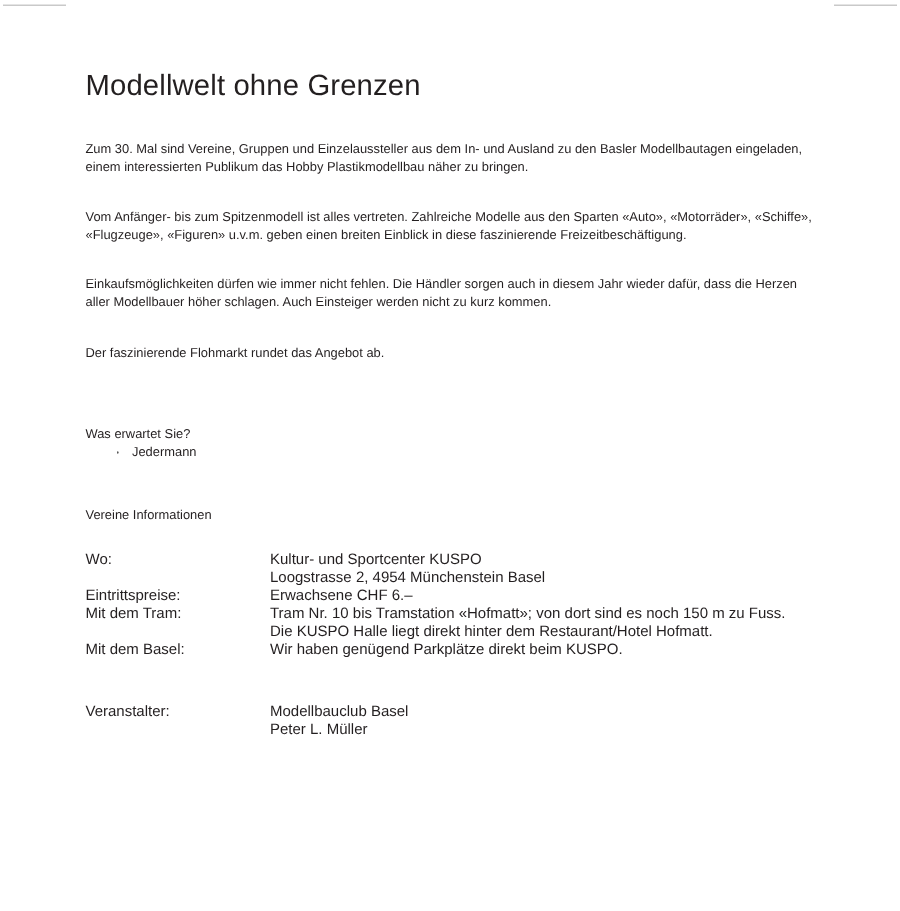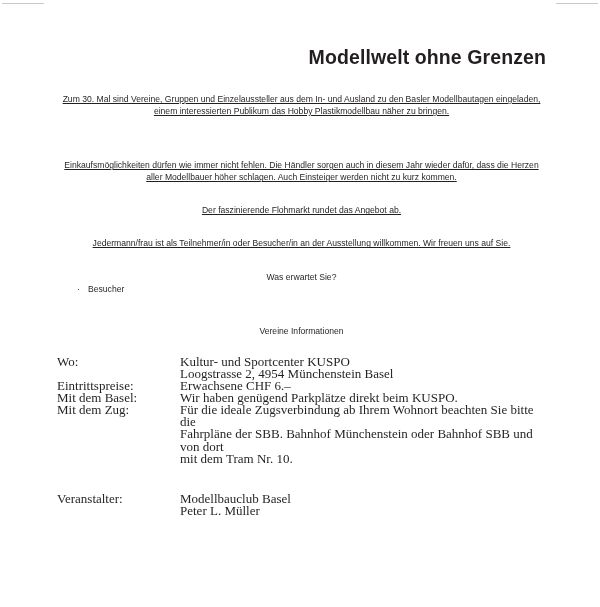--- a/index.html
+++ b/index.html
@@ -33,35 +33,34 @@
 
   .content {
     position: absolute;
     left: 57px;
     top: 0;
     width: 489px;
   }
 
   .doc-title {
     font-size: 19.5px;
-    font-weight: 700;
-    text-align: right;
+    font-weight: 400;
+    text-align: left;
     letter-spacing: 0.1px;
     margin: 0;
     padding-top: 46px;
     color: #231f20;
   }
 
   p.para {
     font-size: 8.6px;
     line-height: 12.1px;
     margin: 0;
     color: #231f20;
-    text-align: center;
-    text-decoration: underline;
+    text-align: left;
   }
   .gap-lg { height: 21px; }
 
   .intro-block { padding-top: 24px; }
 
   ul.bullets {
     list-style: none;
     margin: 0;
     padding: 0;
   }
@@ -78,78 +77,76 @@
     top: 0;
     font-size: 8.6px;
     line-height: 12.1px;
     color: #5a5a5a;
   }
 
   .info-heading {
     font-size: 8.6px;
     line-height: 12.1px;
     margin: 0;
-    text-align: center;
   }
 
   table.info {
     border-collapse: collapse;
     border-spacing: 0;
     width: 489px;
     table-layout: fixed;
   }
   table.info td {
-    font-size: 13px;
+    font-size: 10px;
     line-height: 12.1px;
     vertical-align: top;
     padding: 0;
     color: #231f20;
-    font-family: Liberation Serif, serif;
   }
   table.info td.label { width: 91px; }
   table.info td.value { width: 398px; }
   table.info td.value .vline { display: block; padding-left: 32px; }
 </style>
 </head>
 <body>
 
 <div class="page">
 
   <div class="crop-mark left"></div>
   <div class="crop-mark right"></div>
 
   <div class="content">
 
     <h1 class="doc-title">Modellwelt ohne Grenzen</h1>
 
     <div class="intro-block">
       <p class="para">Zum 30. Mal sind Vereine, Gruppen und Einzelaussteller aus dem In- und Ausland zu den Basler Modellbautagen eingeladen, einem interessierten Publikum das Hobby Plastikmodellbau näher zu bringen.</p>
       <div class="gap-lg"></div>
+      <p class="para">Vom Anfänger- bis zum Spitzenmodell ist alles vertreten. Zahlreiche Modelle aus den Sparten «Auto», «Motorräder», «Schiffe», «Flugzeuge», «Figuren» u.v.m. geben einen breiten Einblick in diese faszinierende Freizeitbeschäftigung.</p>
       <div class="gap-lg"></div>
       <p class="para">Einkaufsmöglichkeiten dürfen wie immer nicht fehlen. Die Händler sorgen auch in diesem Jahr wieder dafür, dass die Herzen aller Modellbauer höher schlagen. Auch Einsteiger werden nicht zu kurz kommen.</p>
       <div class="gap-lg"></div>
       <p class="para">Der faszinierende Flohmarkt rundet das Angebot ab.</p>
       <div class="gap-lg"></div>
-      <p class="para">Jedermann/frau ist als Teilnehmer/in oder Besucher/in an der Ausstellung willkommen. Wir freuen uns auf Sie.</p>
     </div>
 
     <div class="gap-lg"></div>
 
     <p class="info-heading">Was erwartet Sie?</p>
 
     <ul class="bullets">
       <li>
         <span class="marker">·</span>
       </li>
       <li>
         <span class="marker">·</span>
       </li>
       <li>
         <span class="marker">·</span>
-        <span>Besucher</span>
+        <span>Jedermann</span>
       </li>
     </ul>
 
     <div style="height:30px"></div>
 
     <p class="info-heading">Vereine Informationen</p>
 
     <div style="height:19px"></div>
 
     <table class="info">
@@ -161,31 +158,30 @@
             <span class="vline">Loogstrasse 2, 4954 Münchenstein Basel</span>
           </td>
         </tr>
         <tr>
           <td class="label">Eintrittspreise:</td>
           <td class="value">
             <span class="vline">Erwachsene CHF 6.–</span>
           </td>
         </tr>
         <tr>
+          <td class="label">Mit dem Tram:</td>
+          <td class="value">
+            <span class="vline">Tram Nr. 10 bis Tramstation «Hofmatt»; von dort sind es noch 150 m zu Fuss.</span>
+            <span class="vline">Die KUSPO Halle liegt direkt hinter dem Restaurant/Hotel Hofmatt.</span>
+          </td>
+        </tr>
+        <tr>
           <td class="label">Mit dem Basel:</td>
           <td class="value">
             <span class="vline">Wir haben genügend Parkplätze direkt beim KUSPO.</span>
-          </td>
-        </tr>
-        <tr>
-          <td class="label">Mit dem Zug:</td>
-          <td class="value">
-            <span class="vline">Für die ideale Zugsverbindung ab Ihrem Wohnort beachten Sie bitte die</span>
-            <span class="vline">Fahrpläne der SBB. Bahnhof Münchenstein oder Bahnhof SBB und von dort</span>
-            <span class="vline">mit dem Tram Nr. 10.</span>
           </td>
         </tr>
       </tbody>
     </table>
 
     <div style="height:28px"></div>
 
     <table class="info">
       <tbody>
         <tr>

